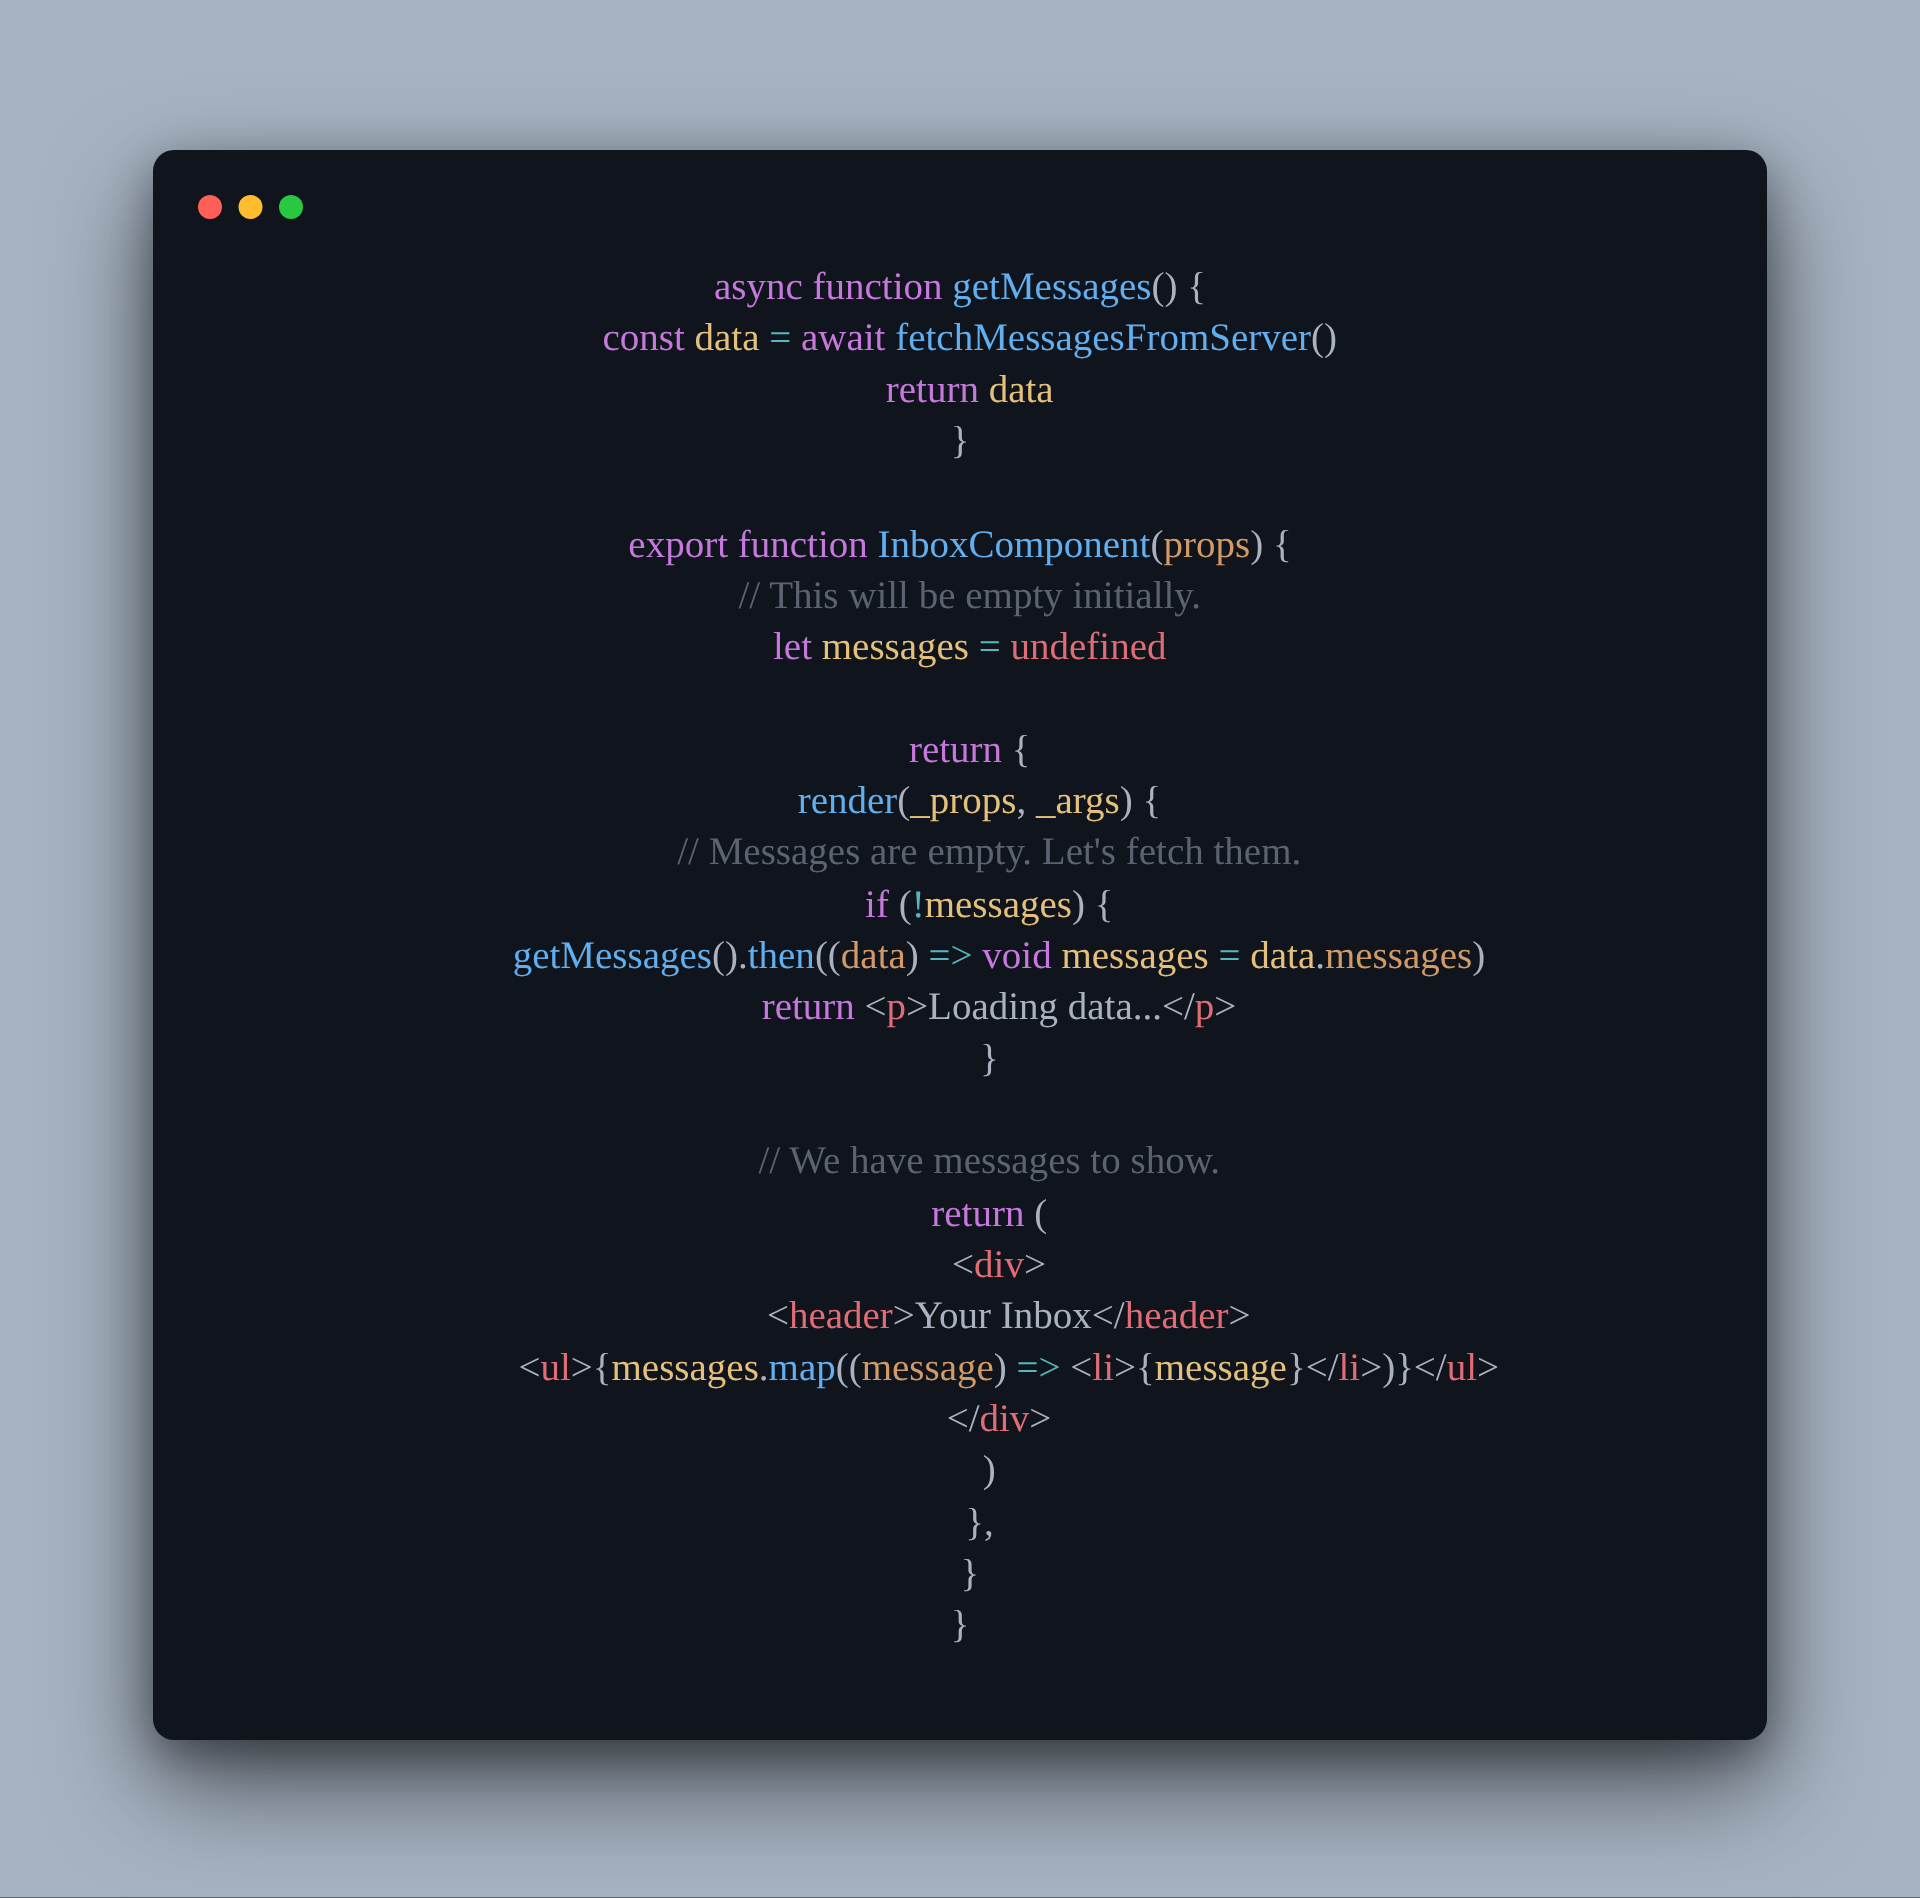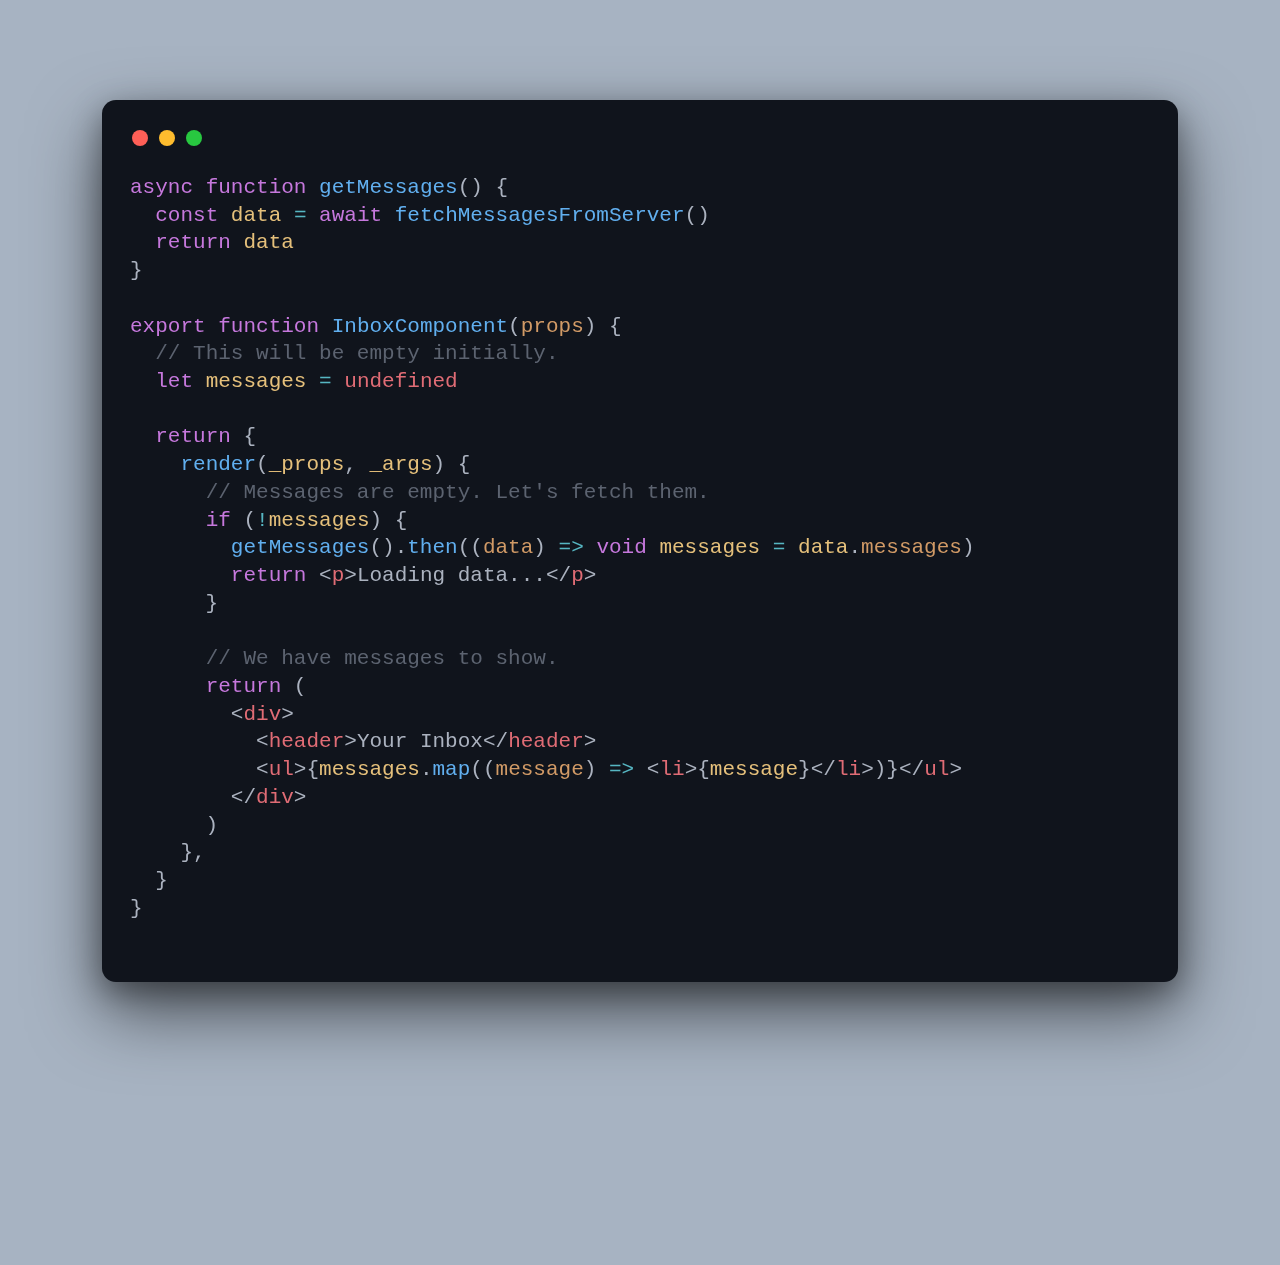--- a/index.html
+++ b/index.html
@@ -25,25 +25,26 @@
       gap: 11px;
       padding: 4px 2px 28px 2px;
     }
     .dot {
       width: 16px; height: 16px; border-radius: 50%;
     }
     .dot.red { background: #ff5f57; }
     .dot.yellow { background: #febc2e; }
     .dot.green { background: #28c840; }
     pre.code {
-      font-family: Liberation Mono, monospace;
-      font-size: 21px;
+      font-family: Liberation Serif, serif;
+      font-size: 26px;
       line-height: 1.32;
       color: #c8d0d8;
       white-space: pre;
+      text-align: center;
     }
     .kw   { color: #c678dd; }      
     .fn   { color: #61afef; }      
     .id   { color: #e5c07b; }      
     .pn   { color: #abb2bf; }      
     .prop { color: #d19a66; }      
     .cm   { color: #5c6370; }      
     .op   { color: #56b6c2; }      
     .un   { color: #e06c75; }      
     .str  { color: #abb2bf; }      

